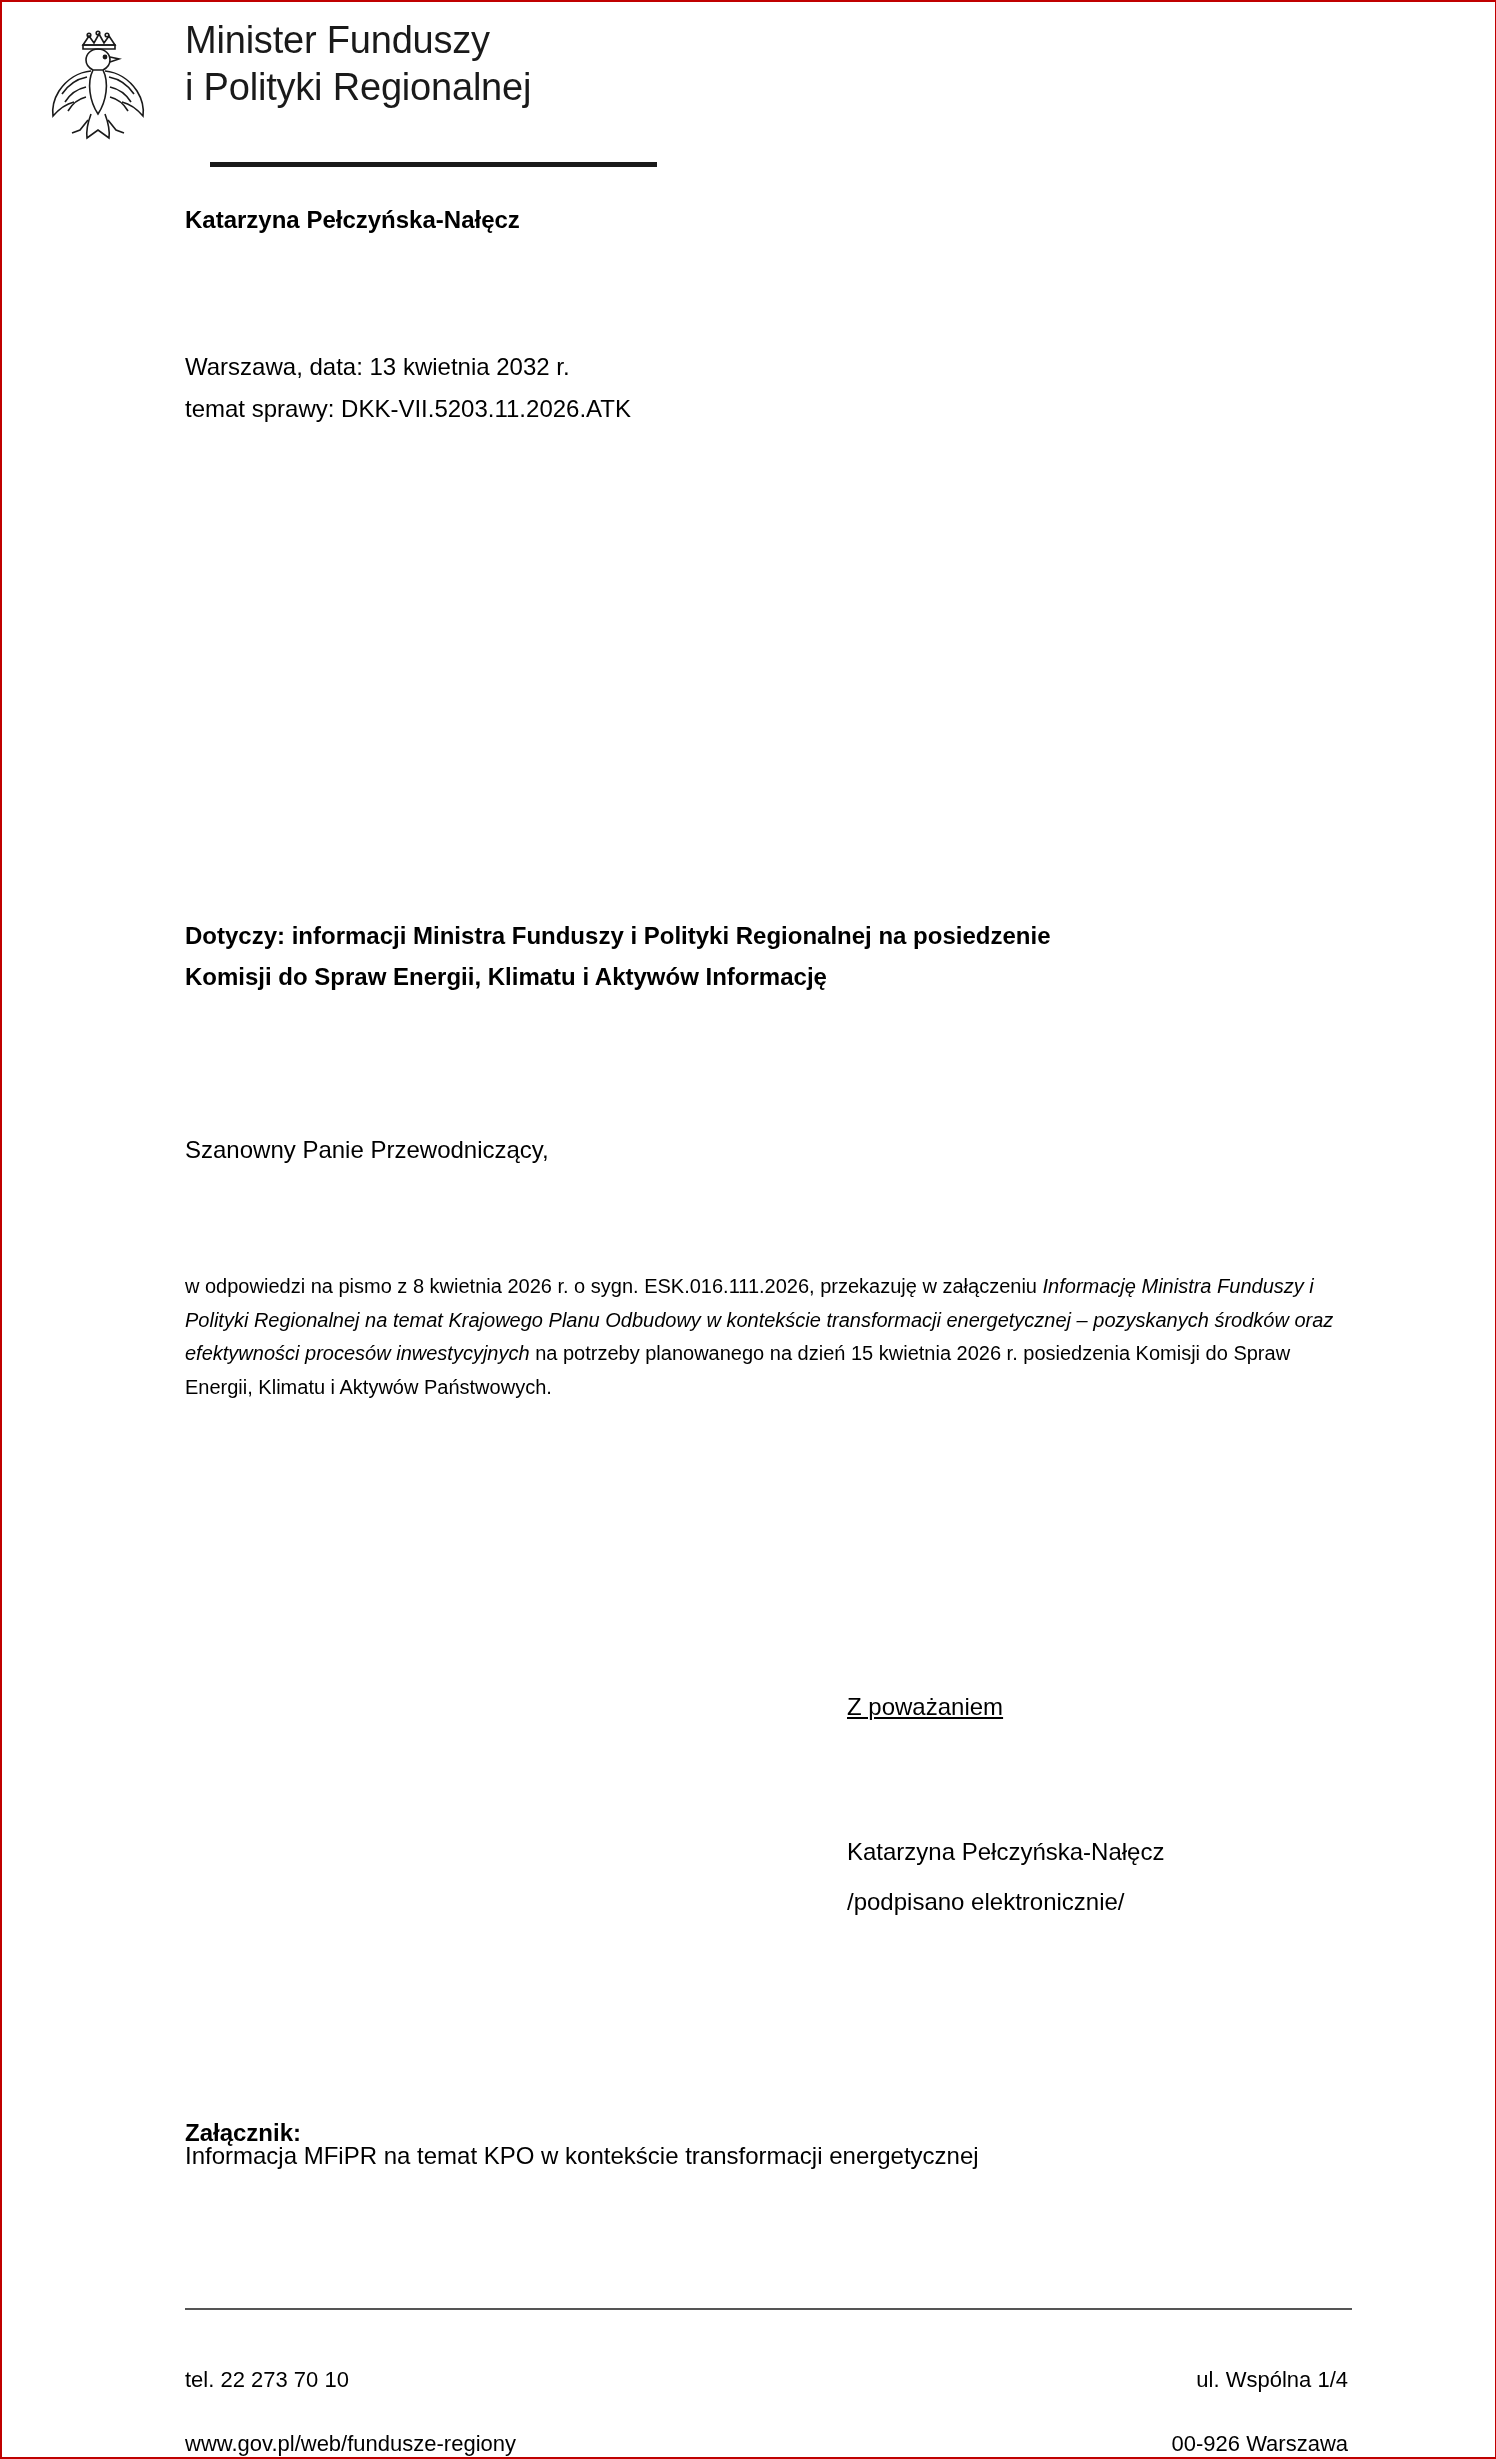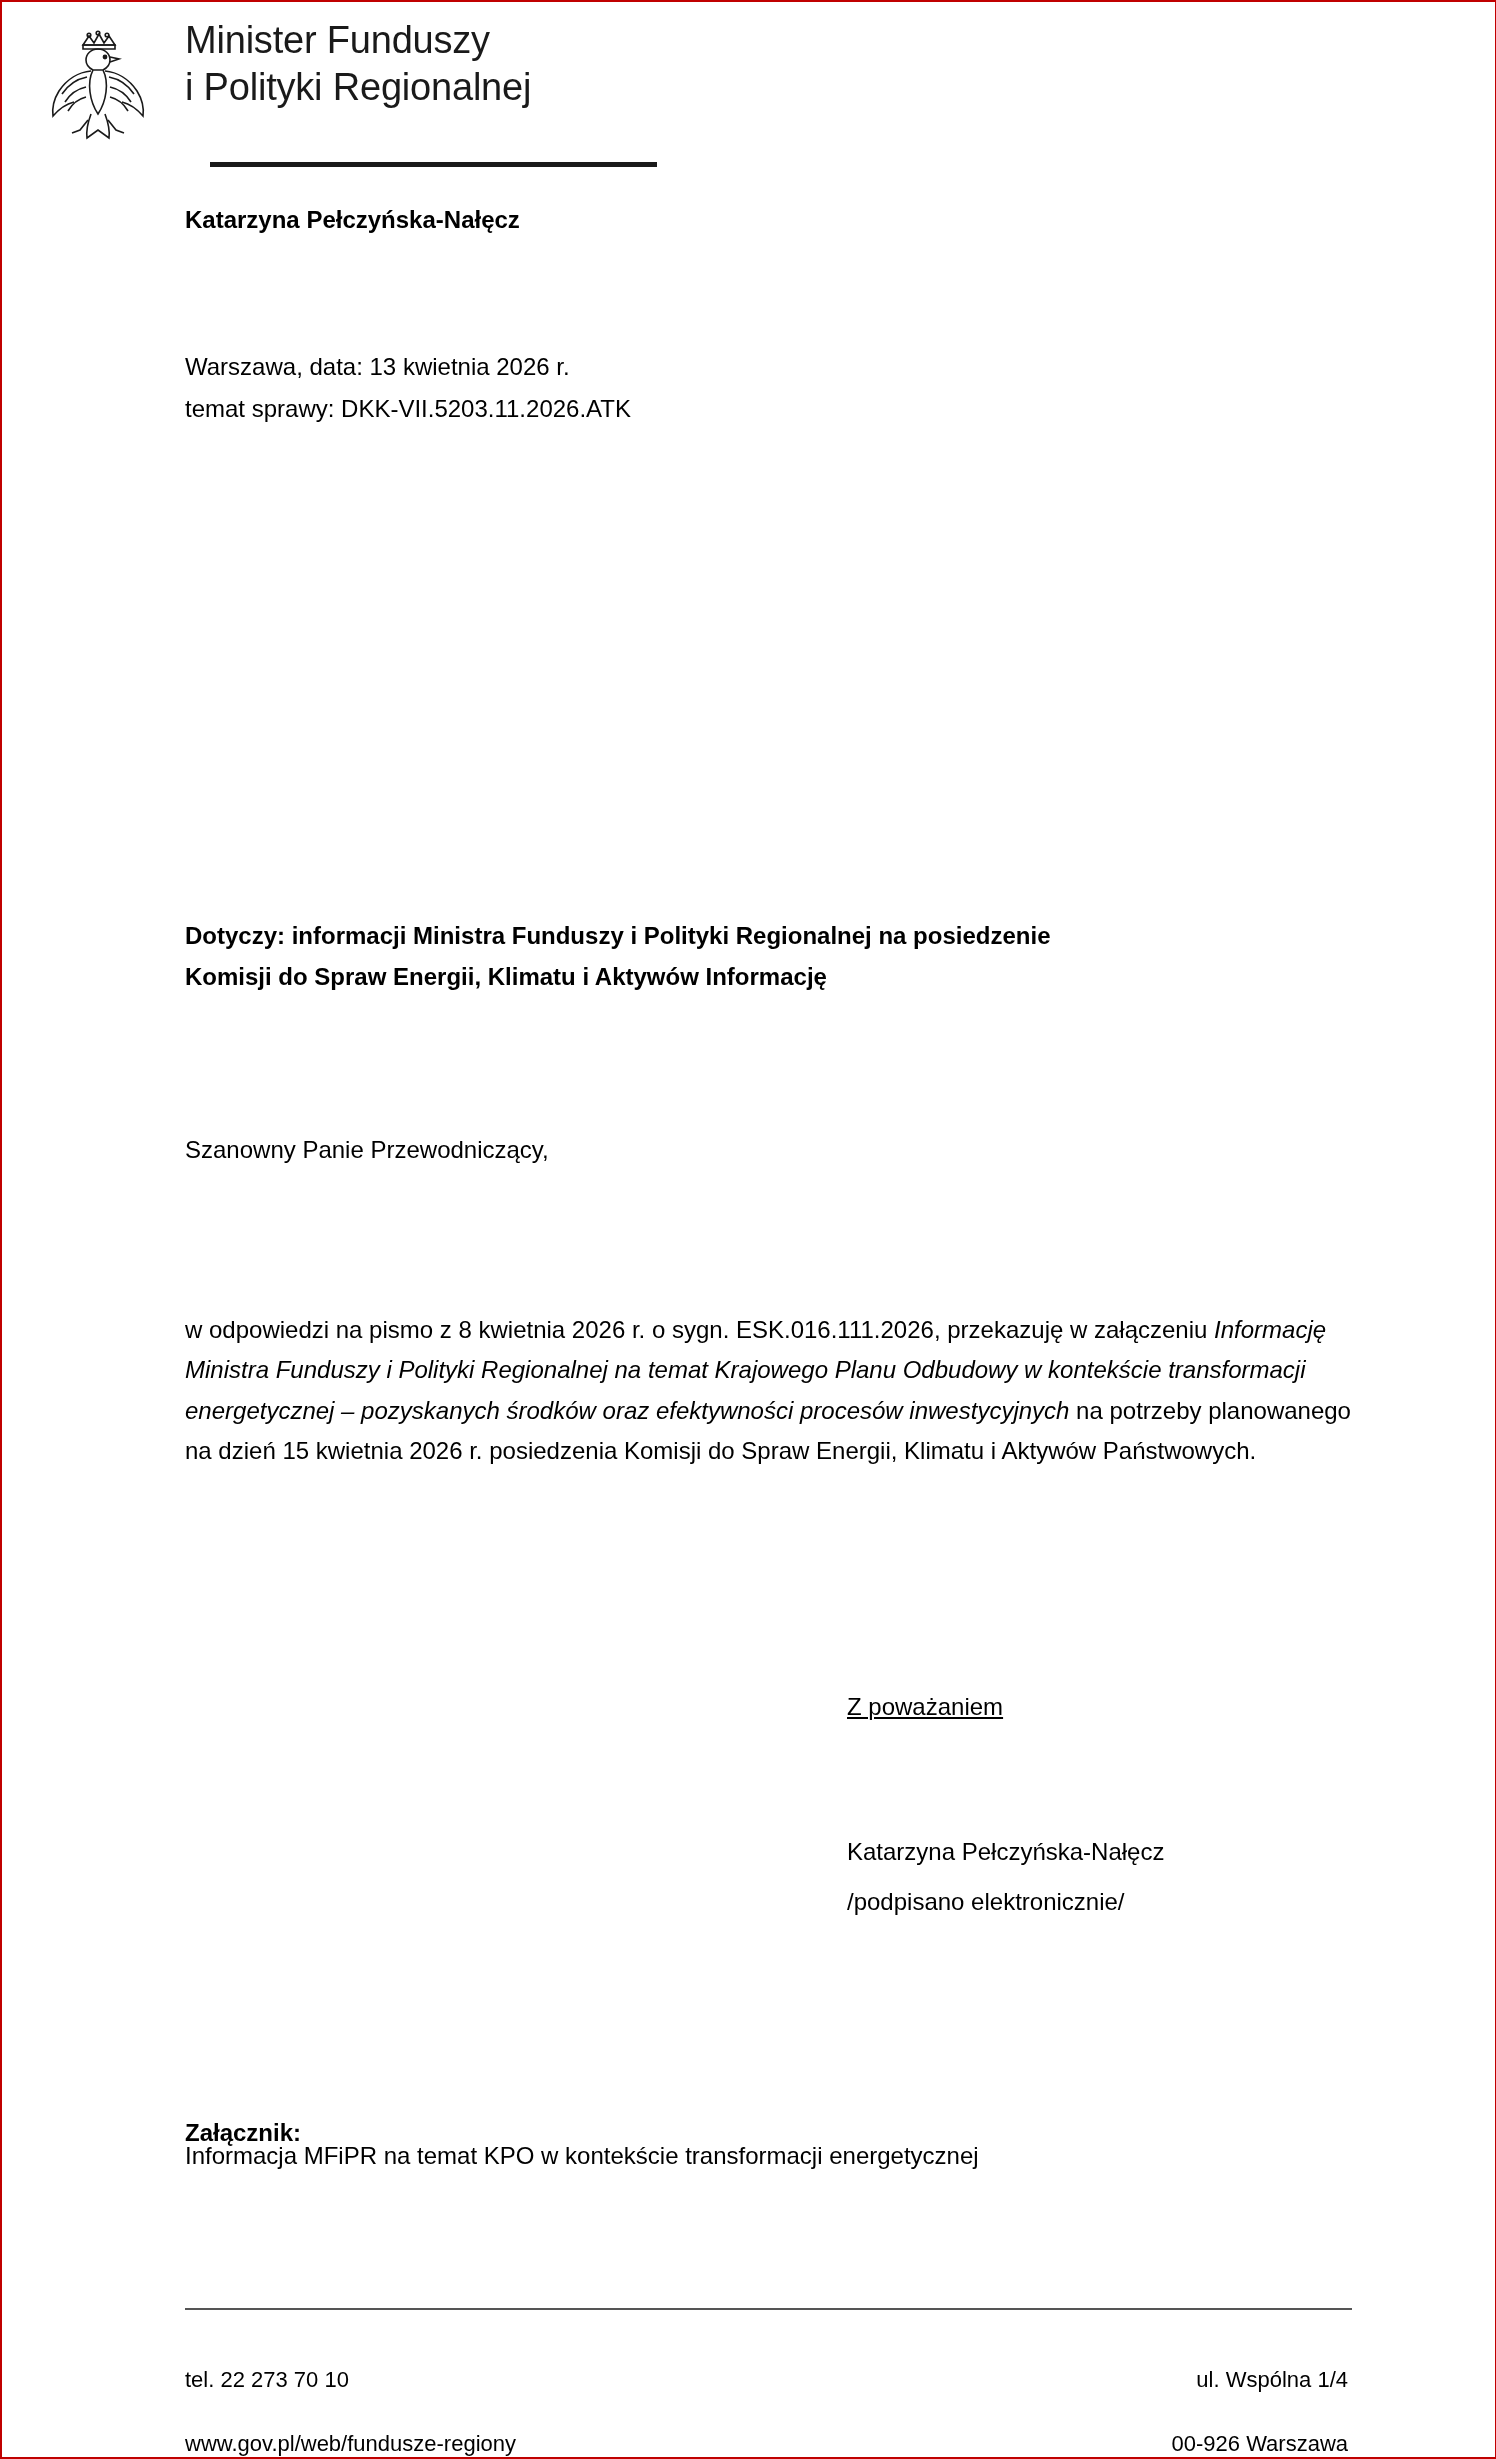--- a/index.html
+++ b/index.html
@@ -105,24 +105,23 @@
     position: absolute;
     left: 183px;
     top: 1134px;
     font-size: 24px;
   }
   .para {
     position: absolute;
     left: 183px;
     top: 1268px;
     width: 1172px;
-    font-size: 24px;
+    font-size: 20px;
     line-height: 1.68;
     text-align: left;
-    margin-top: 40px;
   }
   .para i {
     font-style: italic;
   }
   .closing {
     position: absolute;
     left: 845px;
     top: 1691px;
     font-size: 24px;
     text-decoration: underline;
@@ -219,21 +218,21 @@
       <div class="ministry-name">
         <div>Minister Funduszy</div>
         <div>i Polityki Regionalnej</div>
       </div>
       <div class="ministry-rule"></div>
     </div>
 
     <div class="sender-name">Katarzyna Pełczyńska-Nałęcz</div>
 
     <div class="meta">
-      <div>Warszawa, data: 13 kwietnia 2026 r.</div>
+      <div>Warszawa, data: 13 kwietnia 2032 r.</div>
       <div>temat sprawy: DKK-VII.5203.11.2026.ATK</div>
     </div>
 
 
     <div class="subject">
       <div>Dotyczy: informacji Ministra Funduszy i Polityki Regionalnej na posiedzenie</div>
       <div>Komisji do Spraw Energii, Klimatu i Aktywów Informację</div>
     </div>
 
     <div class="salutation">Szanowny Panie Przewodniczący,</div>

